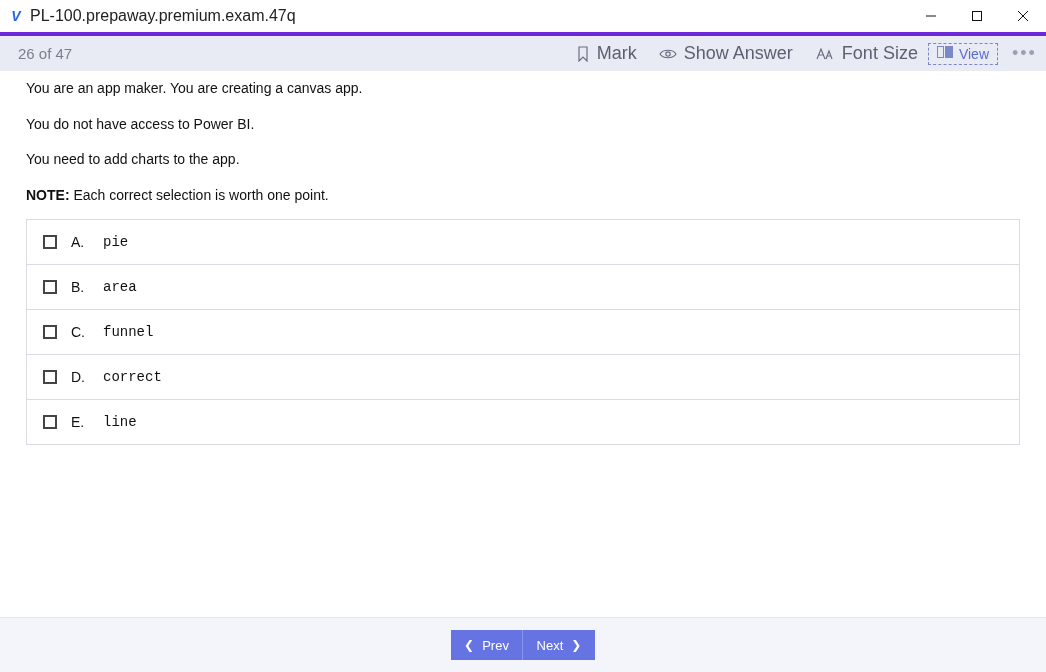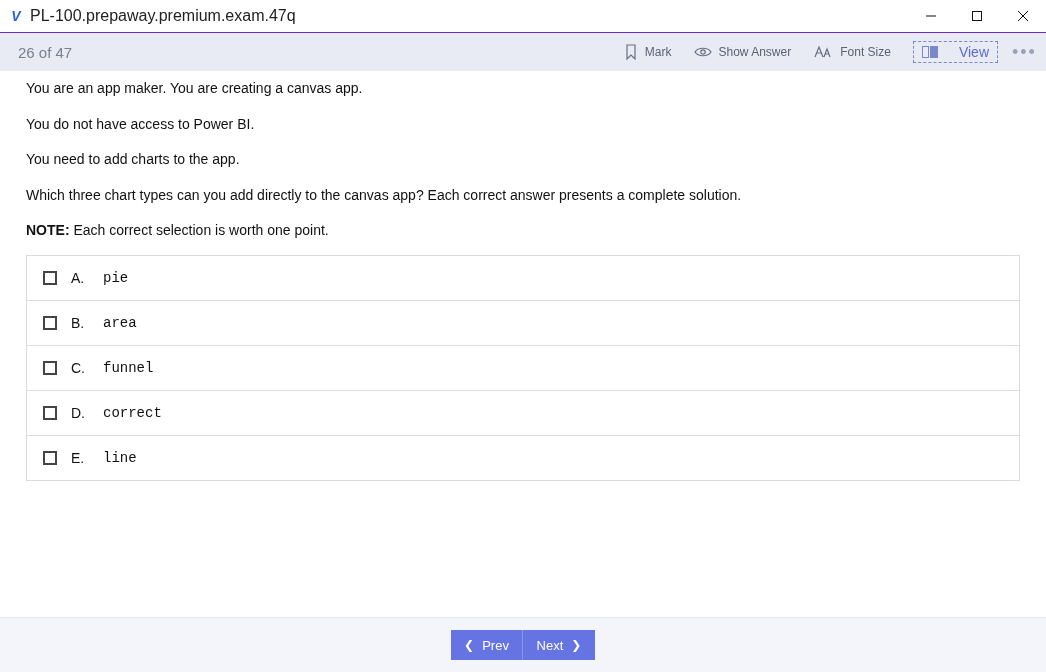--- a/index.html
+++ b/index.html
@@ -59,44 +59,44 @@
       cursor: default;
     }
     
     .toolbar {
       height: 39px;
       background: #e9ebf4;
       display: flex;
       align-items: center;
       padding: 0 10px 0 18px;
       color: #6a6e80;
-      border-top: 1px solid #6d28d9;
+      border-top: 4px solid #6d28d9;
     }
     .tb-left {
       font-size: 15px;
       color: #7b7e8e;
     }
     .tb-spacer { flex: 1; }
     .tb-item {
       display: flex;
       align-items: center;
       gap: 7px;
       margin-left: 22px;
-      font-size: 12px;
+      font-size: 18px;
       color: #5d6072;
       cursor: pointer;
     }
     .tb-view {
       border: 1px dashed #7a88c9;
       padding: 2px 8px;
       color: #5b6bce;
       display: flex;
-      align-items: center;
-      gap: 21px;
-      margin-left: 22px;
+      align-items: flex-start;
+      gap: 6px;
+      margin-left: 10px;
       cursor: pointer;
     }
     .tb-more {
       margin-left: 14px;
       color: #9aa0b8;
       font-size: 18px;
       letter-spacing: 2px;
       cursor: pointer;
       width: 24px;
       text-align: center;
@@ -249,21 +249,20 @@
   <div class="tb-more">
     <span>•••</span>
   </div>
 </div>
 
 <div class="content">
   <div class="qtext">
     <p>You are an app maker. You are creating a canvas app.</p>
     <p>You do not have access to Power BI.</p>
     <p>You need to add charts to the app.</p>
-    <p>Which three chart types can you add directly to the canvas app? Each correct answer presents a complete solution.</p>
     <p class="note-line">
       <span class="note-label">NOTE:</span><span> Each correct selection is worth one point.</span>
     </p>
   </div>
 
   <div class="answers">
     <div class="answer-row">
       <div class="chk"></div>
       <span class="ans-letter">A.</span>
       <span class="ans-text">pie</span>

